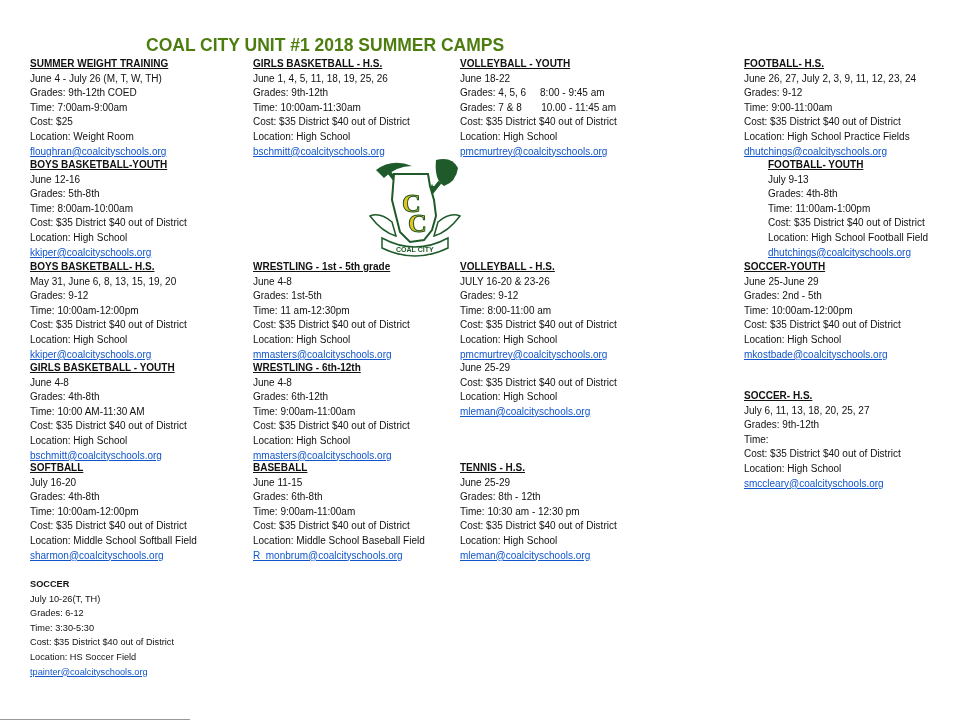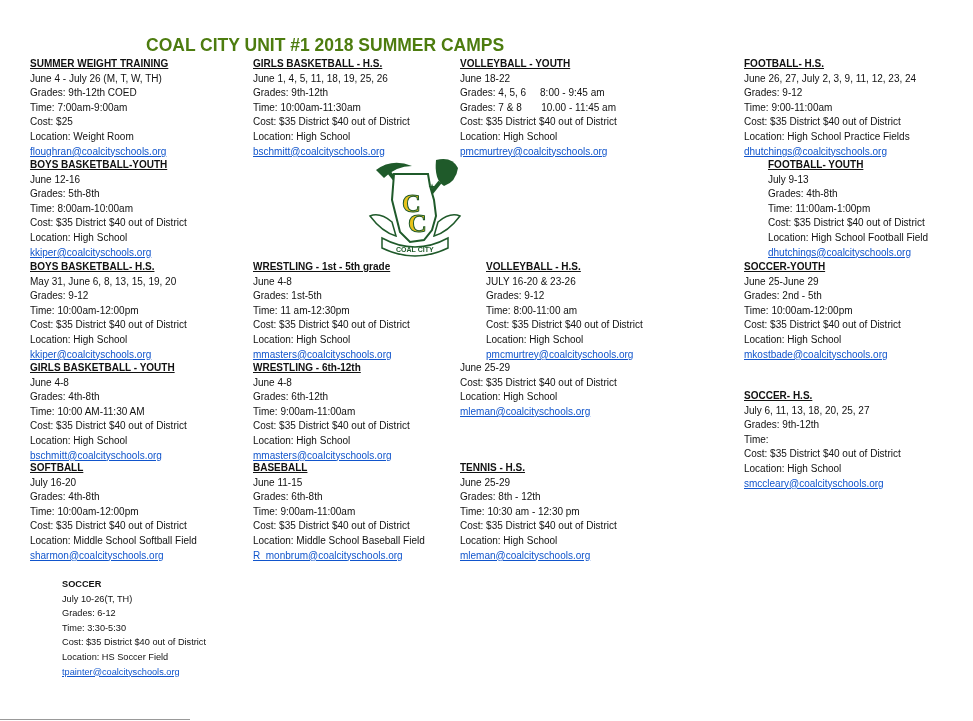--- a/index.html
+++ b/index.html
@@ -57,21 +57,21 @@
 </div>
 <div class="block" style="left:30px;top:461px;">
   <span class="hd">SOFTBALL</span>
   <span class="ln">July 16-20</span>
   <span class="ln">Grades: 4th-8th</span>
   <span class="ln">Time: 10:00am-12:00pm</span>
   <span class="ln">Cost: $35 District $40 out of District</span>
   <span class="ln">Location: Middle School Softball Field</span>
   <span class="em">sharmon@coalcityschools.org</span>
 </div>
-<div class="block small" style="left:30px;top:577px;margin-left:32px;">
+<div class="block small" style="left:30px;top:577px;">
   <span class="hd">SOCCER</span>
   <span class="ln">July 10-26(T, TH)</span>
   <span class="ln">Grades: 6-12</span>
   <span class="ln">Time: 3:30-5:30</span>
   <span class="ln">Cost: $35 District $40 out of District</span>
   <span class="ln">Location: HS Soccer Field</span>
   <span class="em">tpainter@coalcityschools.org</span>
 </div>
 
 <div class="block" style="left:253px;top:57px;">
@@ -113,21 +113,21 @@
 
 <div class="block" style="left:460px;top:57px;">
   <span class="hd">VOLLEYBALL - YOUTH</span>
   <span class="ln">June 18-22</span>
   <span class="ln" style="white-space:pre;">Grades: 4, 5, 6     8:00 - 9:45 am</span>
   <span class="ln" style="white-space:pre;">Grades: 7 &amp; 8       10.00 - 11:45 am</span>
   <span class="ln">Cost: $35 District $40 out of District</span>
   <span class="ln">Location: High School</span>
   <span class="em">pmcmurtrey@coalcityschools.org</span>
 </div>
-<div class="block" style="left:460px;top:260px;margin-left:26px;">
+<div class="block" style="left:460px;top:260px;">
   <span class="hd">VOLLEYBALL - H.S.</span>
   <span class="ln">JULY 16-20 &amp; 23-26</span>
   <span class="ln">Grades: 9-12</span>
   <span class="ln">Time: 8:00-11:00 am</span>
   <span class="ln">Cost: $35 District $40 out of District</span>
   <span class="ln">Location: High School</span>
   <span class="em">pmcmurtrey@coalcityschools.org</span>
 </div>
 <div class="block" style="left:460px;top:361px;">
   <span class="ln">June 25-29</span>

